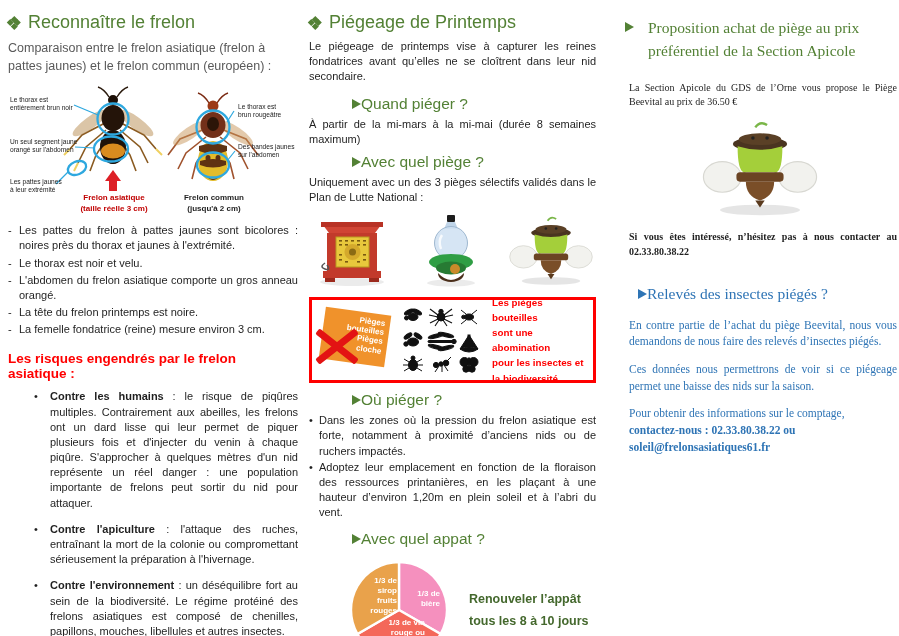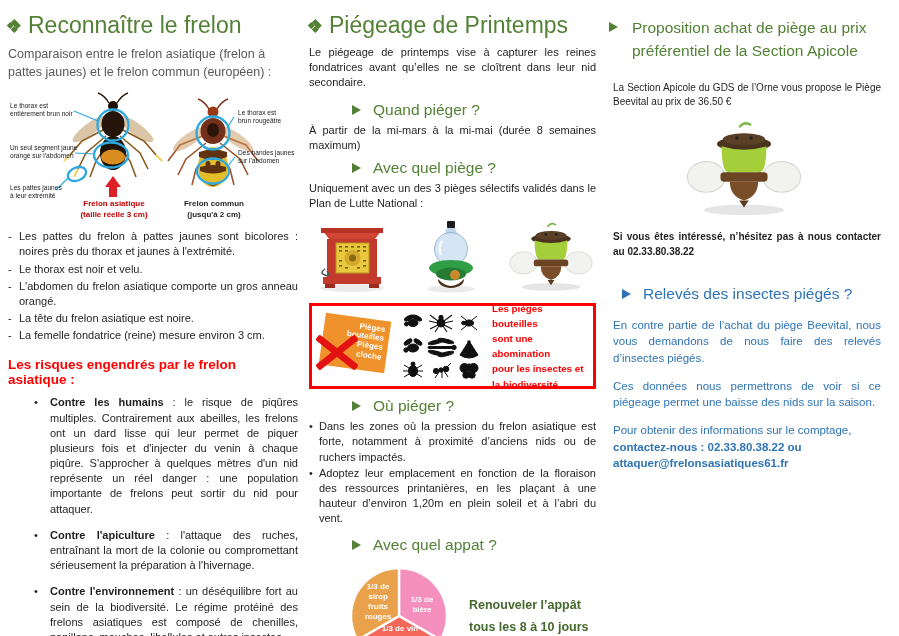--- a/index.html
+++ b/index.html
@@ -8,31 +8,31 @@
   }
   *{margin:0;padding:0;box-sizing:border-box;}
   html,body{background:#ffffff;}
   body{
     width:899px;height:636px;position:relative;overflow:hidden;
     font-family:"Liberation Sans",sans-serif;color:#1f1f1f;
   }
   .col{position:absolute;top:8px;}
   #col1{left:8px;width:290px;}
   #col2{left:309px;width:287px;}
-  #col3{left:607px;width:274px;}
-
-  
-  .h-main{display:flex;align-items:center;gap:8px;color:var(--green);font-size:23px;margin:4px 0 6px 0;}
+  #col3{left:623px;width:274px;font-family:Liberation Serif, serif;}
+
+  
+  .h-main{display:flex;align-items:center;gap:8px;color:var(--green);font-size:18px;margin:4px 0 6px 0;}
   .diamond{position:relative;width:12px;height:12px;flex:0 0 12px;}
   .diamond i{position:absolute;width:4.6px;height:4.6px;background:var(--green);transform:rotate(45deg);}
   .diamond i:nth-child(1){left:3.7px;top:0;}
   .diamond i:nth-child(2){left:0;top:3.7px;}
   .diamond i:nth-child(3){left:7.4px;top:3.7px;}
   .diamond i:nth-child(4){left:3.7px;top:7.4px;}
-  .h-sub{display:flex;align-items:center;gap:12px;color:var(--green);font-size:15.5px;margin:10px 0 4px 36px;padding-left:7px;}
+  .h-sub{display:flex;align-items:center;color:var(--green);font-size:15.5px;margin:10px 0 4px 36px;padding-left:7px;}
   .h-sub.blue{color:var(--blue);margin-left:8px;font-size:15.5px;}
   .arrow{width:0;height:0;border-left:9px solid var(--green);border-top:5px solid transparent;border-bottom:5px solid transparent;flex:0 0 9px;}
   .arrow.blue{border-left-color:var(--blue);}
 
   .subtitle{color:var(--gray);font-size:12.5px;line-height:1.45;margin-bottom:10px;}
   p.body,li{font-size:11px;line-height:1.38;text-align:justify;}
   .nojust{text-align:left;}
 
   
   .fig{position:relative;width:290px;height:130px;margin:4px 0 8px 0;}
@@ -65,21 +65,21 @@
   .redx i:nth-child(2){transform:rotate(-38deg);}
   .warn-text{color:var(--red);font-weight:bold;font-size:9.8px;line-height:1.55;white-space:pre-line;flex:1;padding-left:4px;}
 
   ul.dots{list-style:none;margin:4px 0 2px 0;}
   ul.dots li{position:relative;padding-left:10px;margin-bottom:1px;}
   ul.dots li::before{content:"\2022";position:absolute;left:0;top:0;}
 
   
   .pie-row{display:flex;align-items:center;margin:10px 0 0 38px;}
   .pie-wrap{position:relative;width:104px;height:104px;flex:0 0 104px;}
-  .pie-label{position:absolute;color:#fff;font-weight:bold;font-size:8px;line-height:1.25;text-align:center;white-space:pre-line;}
+  .pie-label{position:absolute;color:#fff;font-weight:bold;font-size:8px;line-height:1.25;text-align:right;white-space:pre-line;}
   .pie-note{color:var(--note-green);font-weight:bold;font-size:12.5px;line-height:1.8;white-space:pre-line;margin-left:18px;}
 
   
   .h3g{display:flex;gap:14px;color:var(--green);font-size:15.5px;line-height:1.5;margin:8px 0 18px 2px;}
   .offer{font-size:10px;line-height:1.45;margin:6px 0 2px 6px;text-align:justify;}
   .trap-center{text-align:center;margin:8px 0 6px 0;}
   .contact-bold{font-weight:bold;font-size:10px;line-height:1.5;margin:8px 0 0 6px;text-align:justify;}
   .bluewrap{margin-top:26px;}
   .bluewrap p{color:var(--blue);font-size:11.5px;line-height:1.45;text-align:justify;margin:0 0 11px 6px;}
   .bluewrap .bl{display:block;font-weight:bold;}
@@ -182,21 +182,21 @@
     <div class="fig-cap cap-red" style="left:60px;top:108px;width:92px;">Frelon asiatique
 (taille réelle 3 cm)</div>
     <div class="fig-cap" style="left:165px;top:108px;width:82px;">Frelon commun
 (jusqu'à 2 cm)</div>
   </div>
 
   <ul class="dash">
     <li>Les pattes du frelon à pattes jaunes sont bicolores : noires près du thorax et jaunes à l'extrémité.</li>
     <li>Le thorax est noir et velu.</li>
     <li>L'abdomen du frelon asiatique comporte un gros anneau orangé.</li>
-    <li>La tête du frelon asiatique est noire.</li>
+    <li>La tête du frelon printemps est noire.</li>
     <li>La femelle fondatrice (reine) mesure environ 3 cm.</li>
   </ul>
 
   <div class="risks-title">Les risques engendrés par le frelon asiatique :</div>
   <ul class="risks">
     <li><span class="b">Contre les humains</span><span> : le risque de piqûres multiples. Contrairement aux abeilles, les frelons ont un dard lisse qui leur permet de piquer plusieurs fois et d'injecter du venin à chaque piqûre. S'approcher à quelques mètres d'un nid représente un réel danger : une population importante de frelons peut sortir du nid pour attaquer.</span></li>
     <li><span class="b">Contre l'apiculture</span><span> : l'attaque des ruches, entraînant la mort de la colonie ou compromettant sérieusement la préparation à l'hivernage.</span></li>
     <li><span class="b">Contre l'environnement</span><span> : un déséquilibre fort au sein de la biodiversité. Le régime protéiné des frelons asiatiques est composé de chenilles, papillons, mouches, libellules et autres insectes.</span></li>
 
   </ul>
@@ -456,16 +456,16 @@
   <div class="bluewrap">
     <div class="h-sub blue" style="margin-bottom:14px;">
       <span class="arrow blue"></span>
       <span>Relevés des insectes piégés ?</span>
     </div>
     <p>En contre partie de l’achat du piège Beevital, nous vous demandons de nous faire des relevés d’insectes piégés.</p>
     <p>Ces données nous permettrons de voir si ce piégeage permet une baisse des nids sur la saison.</p>
     <p>
       <span>Pour obtenir des informations sur le comptage,</span>
       <span class="bl">contactez-nous : 02.33.80.38.22 ou</span>
-      <span class="bl">attaquer@frelonsasiatiques61.fr</span>
+      <span class="bl">soleil@frelonsasiatiques61.fr</span>
     </p>
   </div>
 </div>
 
 </body></html>

